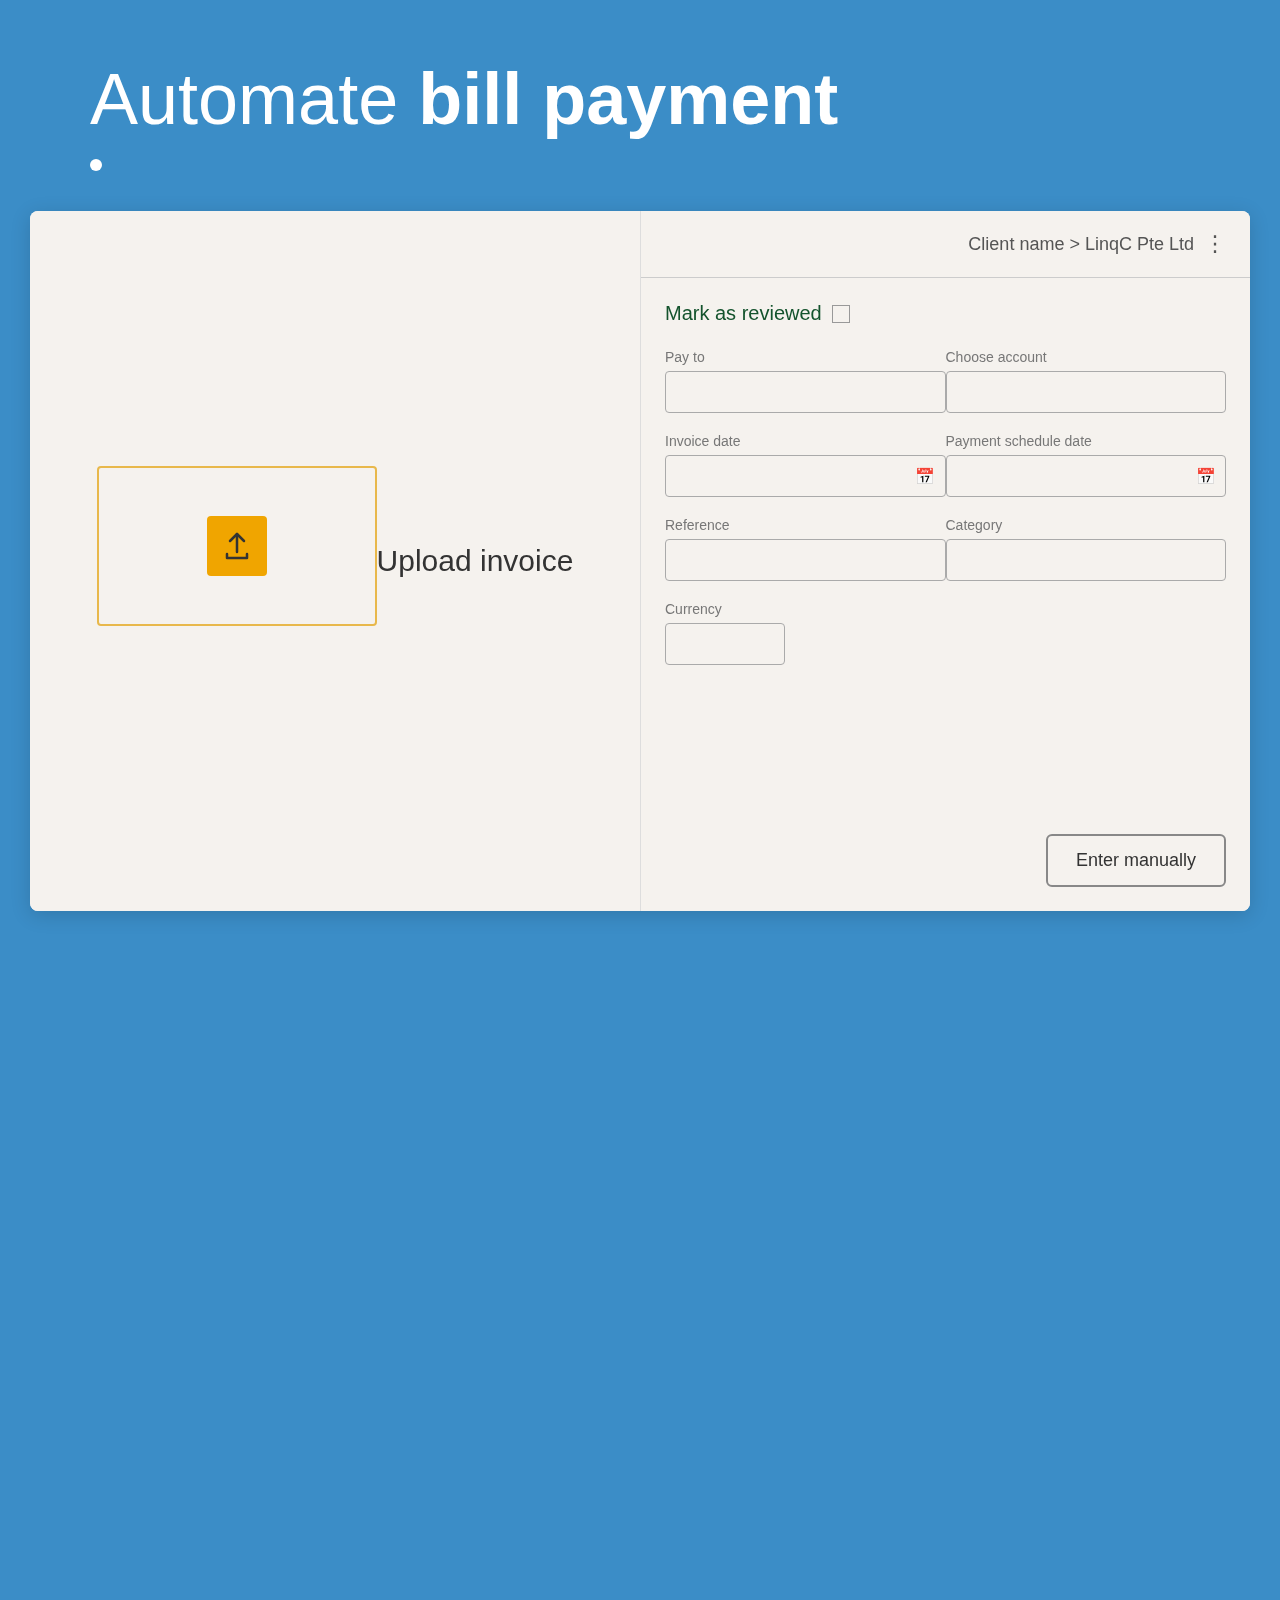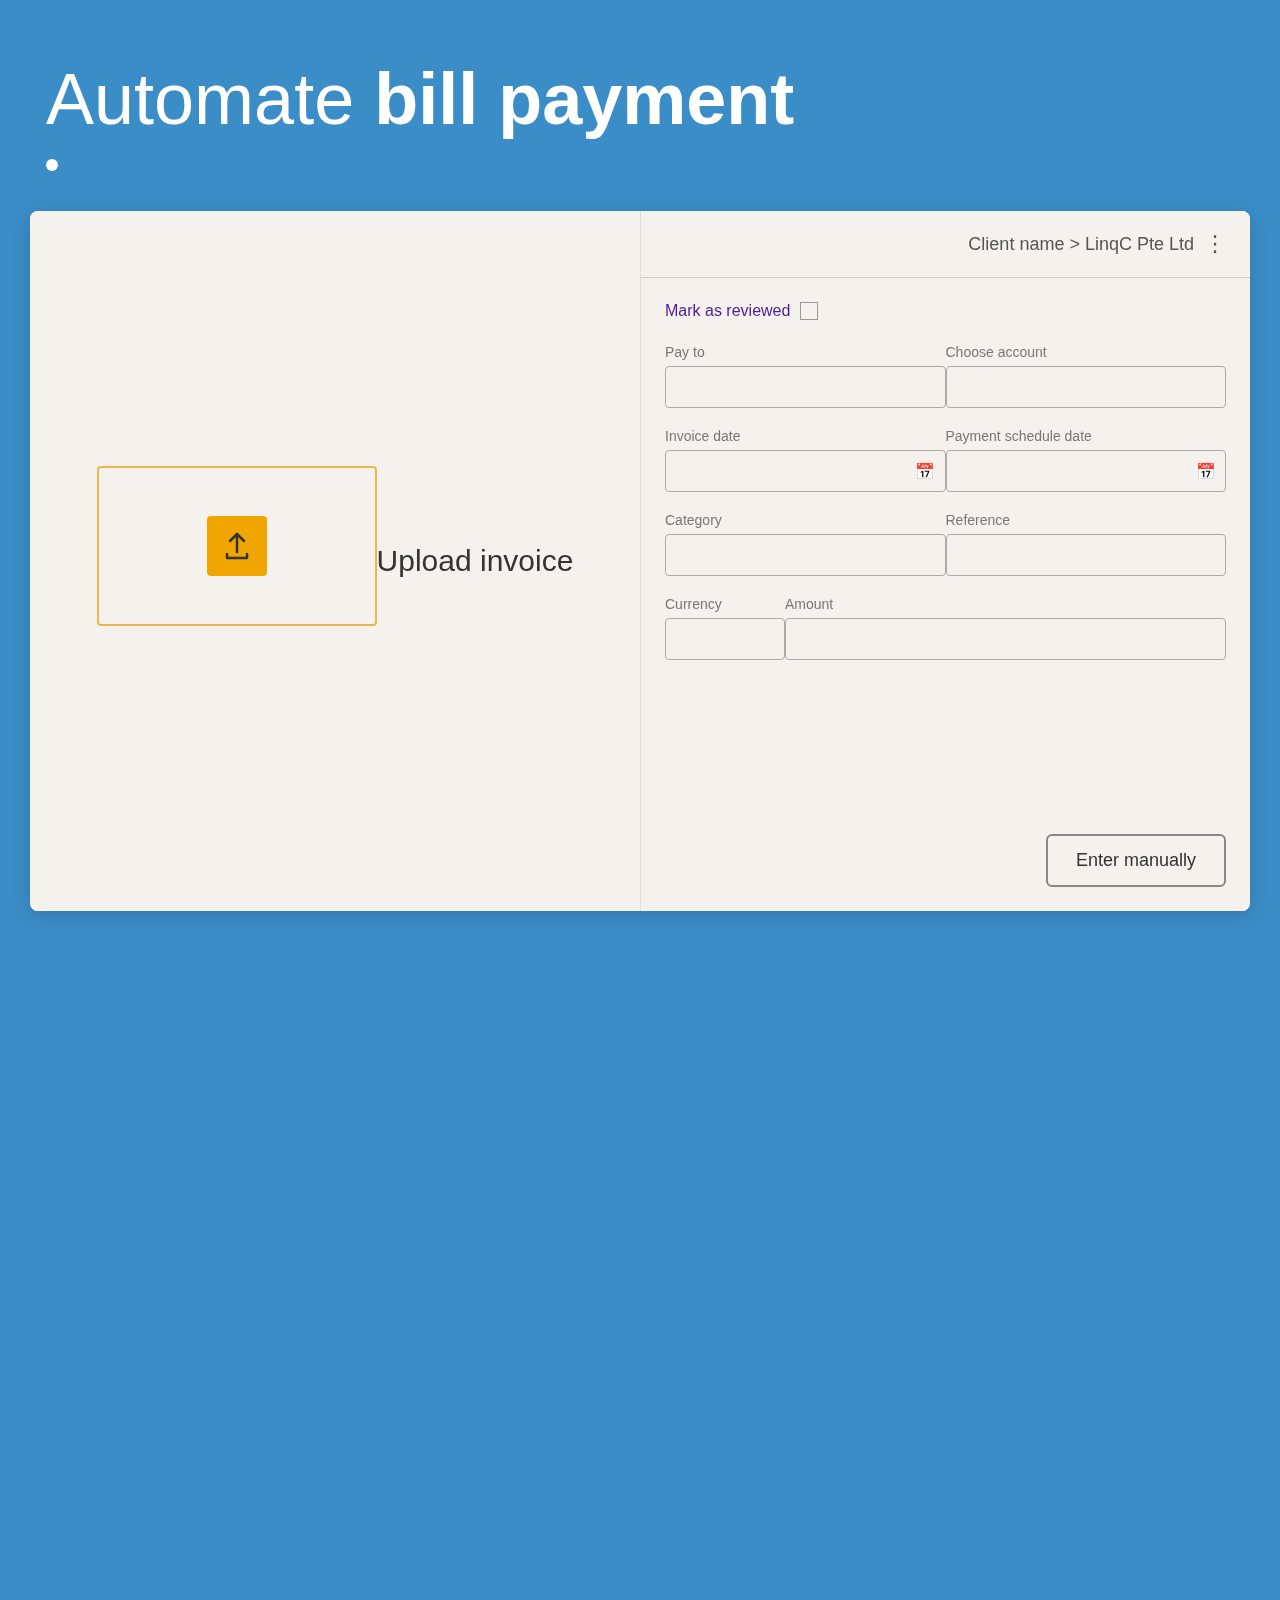--- a/index.html
+++ b/index.html
@@ -5,21 +5,21 @@
     * { box-sizing: border-box; margin: 0; padding: 0; }
     body {
       width: 1280px;
       height: 1600px;
       background-color: #3b8dc7;
       font-family: -apple-system, BlinkMacSystemFont, 'Segoe UI', Arial, sans-serif;
       overflow: hidden;
     }
 
     .header-section {
-      padding: 60px 60px 40px 46px;
+      padding: 60px 60px 40px 90px;
     }
 
     .header-title {
       font-size: 72px;
       color: #ffffff;
       font-weight: 300;
       line-height: 1.1;
     }
 
     .header-title strong {
@@ -130,22 +130,22 @@
     }
 
     .mark-reviewed-row {
       display: flex;
       align-items: center;
       gap: 10px;
       margin-bottom: 24px;
     }
 
     .mark-reviewed-label {
-      font-size: 16px;
-      color: #4c1d95;
+      font-size: 20px;
+      color: #14532d;
     }
 
     .review-checkbox {
       width: 18px;
       height: 18px;
       border: 1.5px solid #999999;
       background: transparent;
       appearance: none;
       cursor: pointer;
     }
@@ -288,38 +288,34 @@
           <label class="field-label">Payment schedule date</label>
           <div class="input-with-icon">
             <input type="text" class="field-input" style="">
             <span class="cal-icon">📅</span>
           </div>
         </div>
       </div>
 
       <div class="form-row">
         <div class="form-field">
+          <label class="field-label">Reference</label>
+          <input type="text" class="field-input" style="">
+        </div>
+        <div class="form-field">
           <label class="field-label">Category</label>
-          <input type="text" class="field-input" style="">
-        </div>
-        <div class="form-field">
-          <label class="field-label">Reference</label>
           <input type="text" class="field-input" style="">
         </div>
       </div>
 
       <div class="form-row">
         <div class="form-field form-field-small">
           <label class="field-label">Currency</label>
           <input type="text" class="field-input" style="">
         </div>
-        <div class="form-field">
-          <label class="field-label">Amount</label>
-          <input type="text" class="field-input" style="">
-        </div>
       </div>
 
       <div class="bottom-actions">
         <button class="enter-manually-btn">Enter manually</button>
       </div>
 
     </div>
   </div>
 </div>
 

